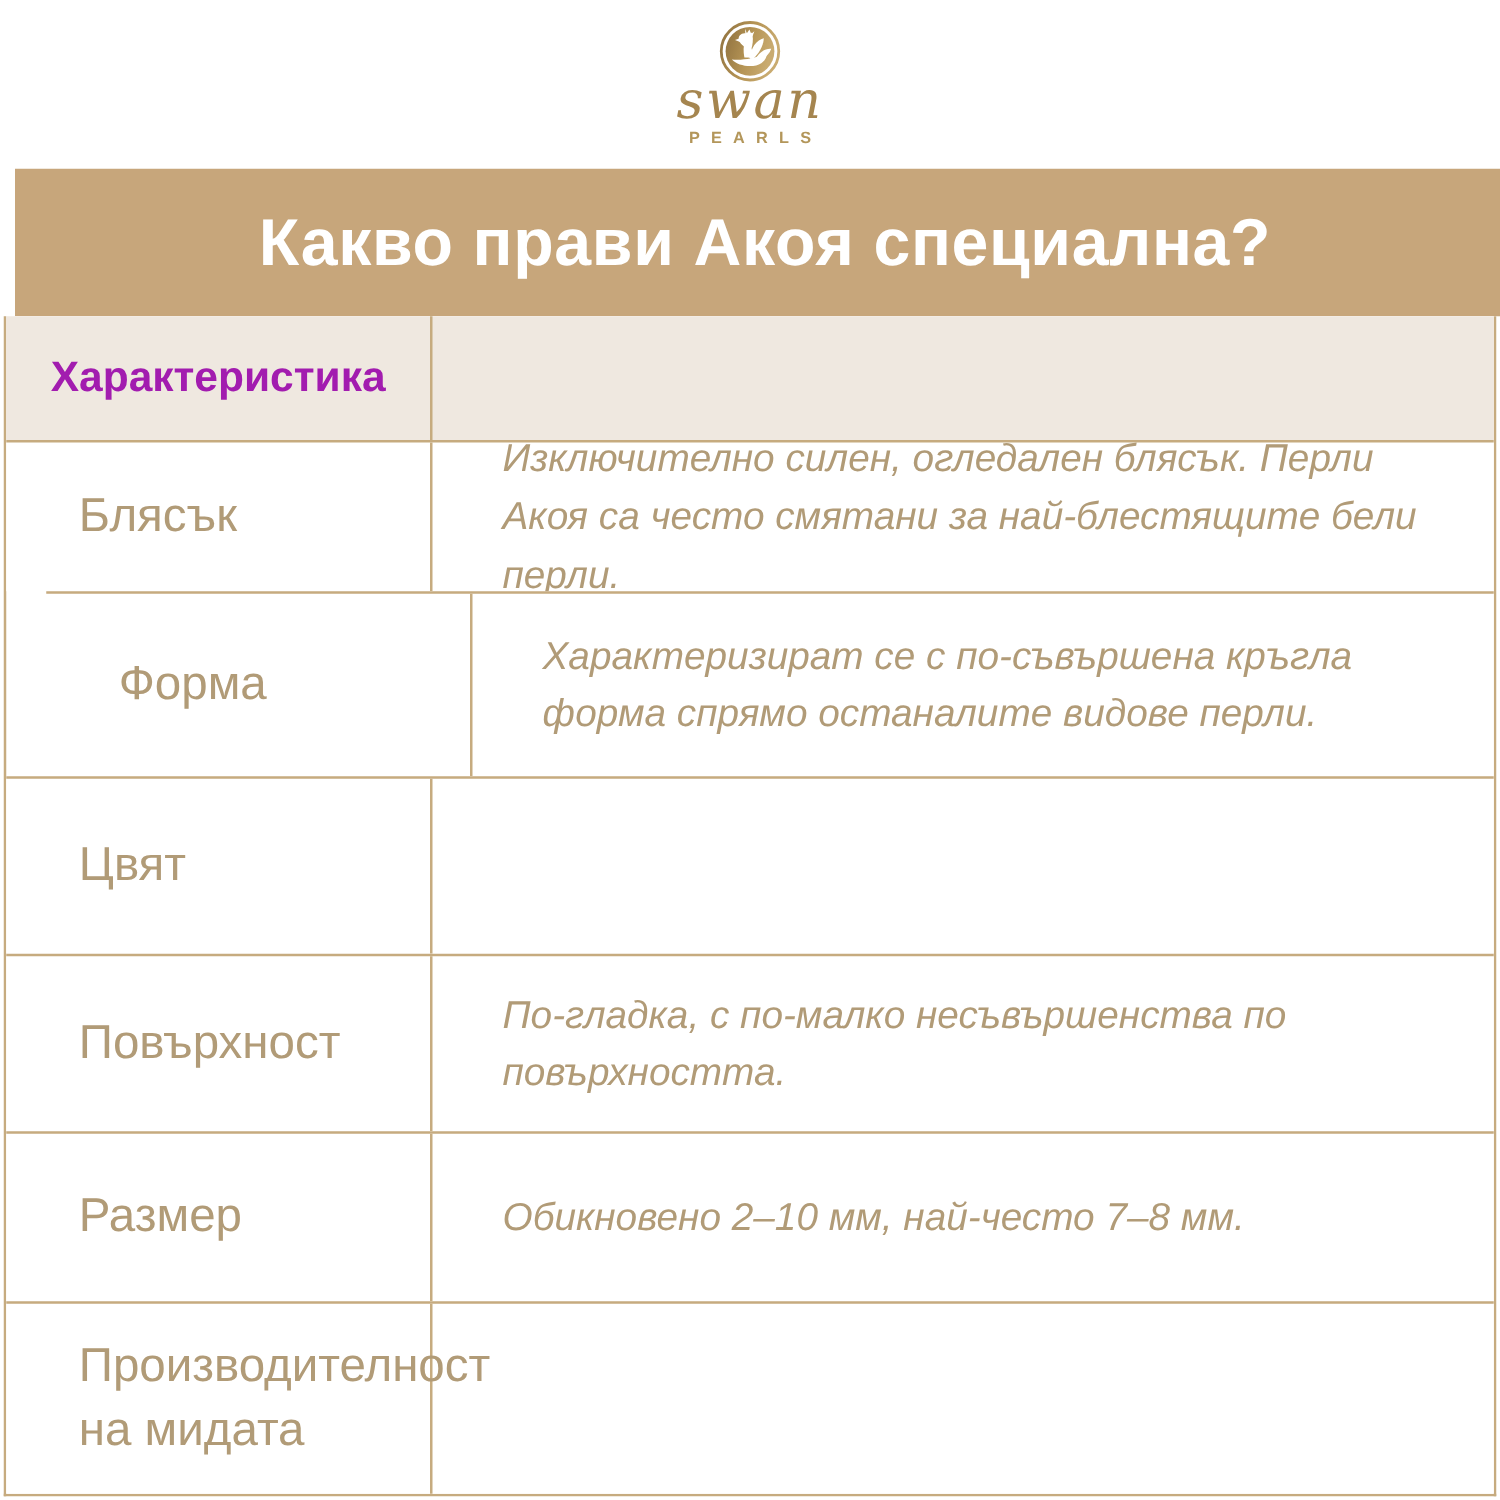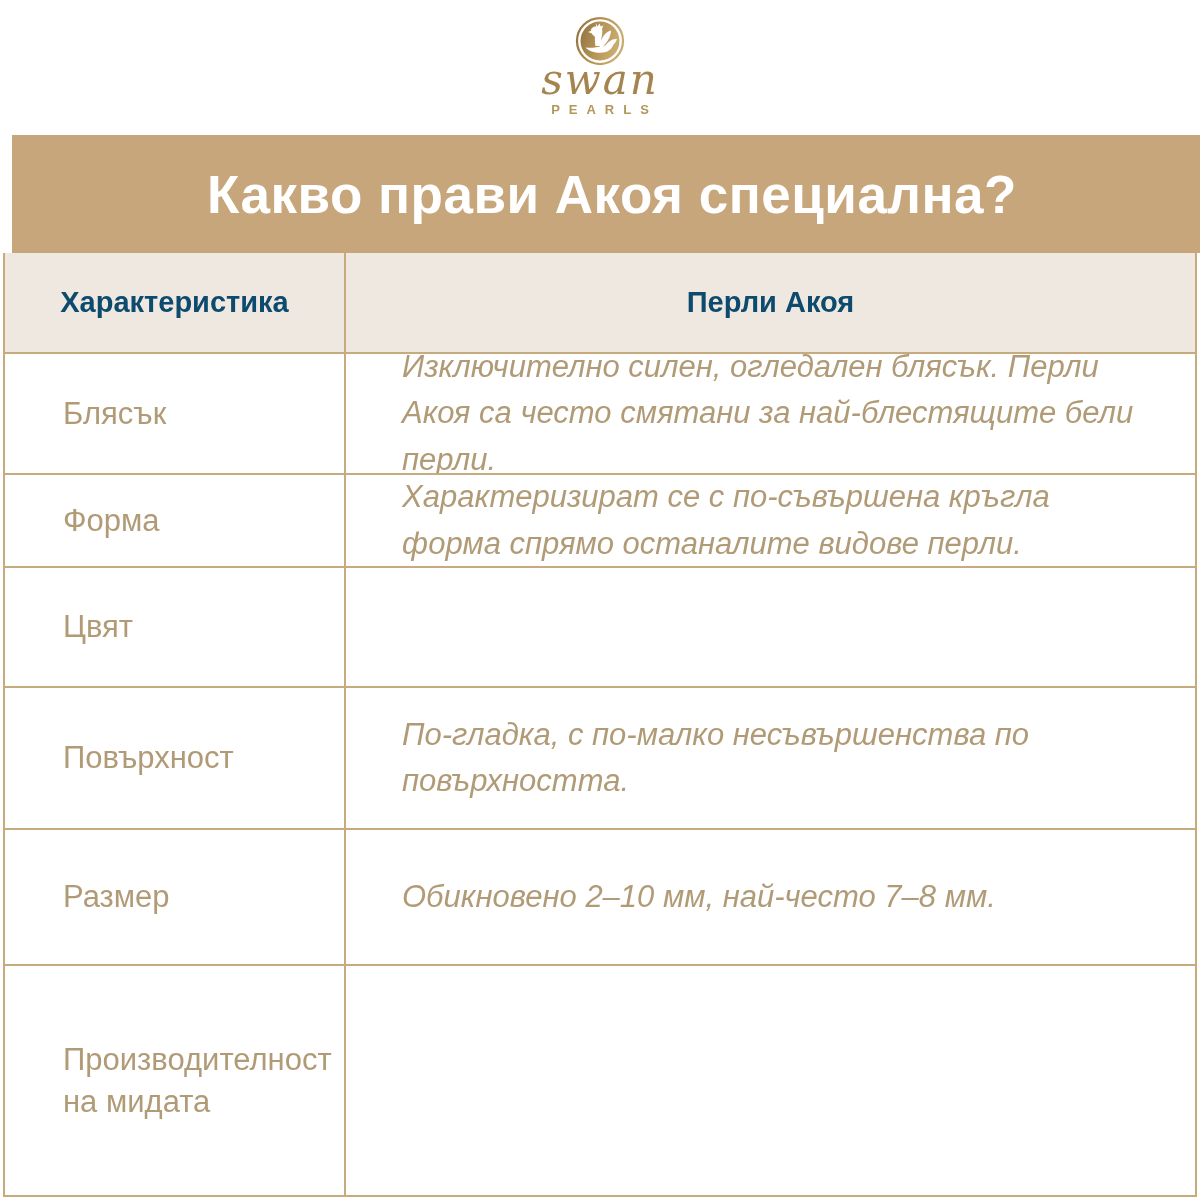--- a/index.html
+++ b/index.html
@@ -60,49 +60,49 @@
   .t-row{ display:flex; flex:0 0 auto; background:#ffffff; }
   .t-row + .t-row{ border-top:2px solid #c6ab7f; }
 
   .t-head{
     height:99px;
     background:#efe8e0;
   }
   .t-head .cell{
     display:flex; align-items:center; justify-content:center;
     font-weight:bold;
-    font-size:29px;
-    color:#0c4a6e;
+    font-size:34px;
+    color:#a21caf;
   }
 
   .cell-label{
     width:341px; flex:0 0 341px;
     border-right:2px solid #c6ab7f;
   }
   .cell-value{ flex:1 1 auto; }
 
   .t-row.data .cell-label{
     display:flex; align-items:center;
     padding:10px 10px 10px 58px;
-    font-size:31px;
+    font-size:38px;
     color:#b19b77;
     line-height:1.35;
   }
   .t-row.data .cell-value{
     display:flex; align-items:center;
     padding:10px 44px 10px 56px;
     font-size:31px;
     color:#b19b77;
     line-height:1.5;
     font-style:italic;
   }
 
   .row-h1{ height:121px; }
-  .row-h2{ height:93px; }
-  .row-h3{ height:120px; }
+  .row-h2{ height:148px;margin-left:32px; }
+  .row-h3{ height:142px; }
   .row-h4{ height:142px; }
   .row-h5{ height:136px; }
   .row-last{ flex:1 1 auto; }
 </style>
 </head>
 <body>
 
 <header class="logo-block">
   <svg class="logo-mark" width="50" height="50" viewBox="0 0 100 100" aria-hidden="true">
     <defs>
@@ -134,21 +134,20 @@
 </header>
 
 <section class="banner">
   <h1>Какво прави Акоя специална?</h1>
 </section>
 
 <section class="spec-table">
 
   <div class="t-row t-head">
     <div class="cell cell-label">Характеристика</div>
-    <div class="cell cell-value">Перли Акоя</div>
   </div>
 
   <div class="t-row data row-h1">
     <div class="cell-label">Блясък</div>
     <div class="cell-value">Изключително силен, огледален блясък. Перли Акоя са често смятани за най-блестящите бели перли.</div>
   </div>
 
   <div class="t-row data row-h2">
     <div class="cell-label">Форма</div>
     <div class="cell-value">Характеризират се с по-съвършена кръгла форма спрямо останалите видове перли.</div>

